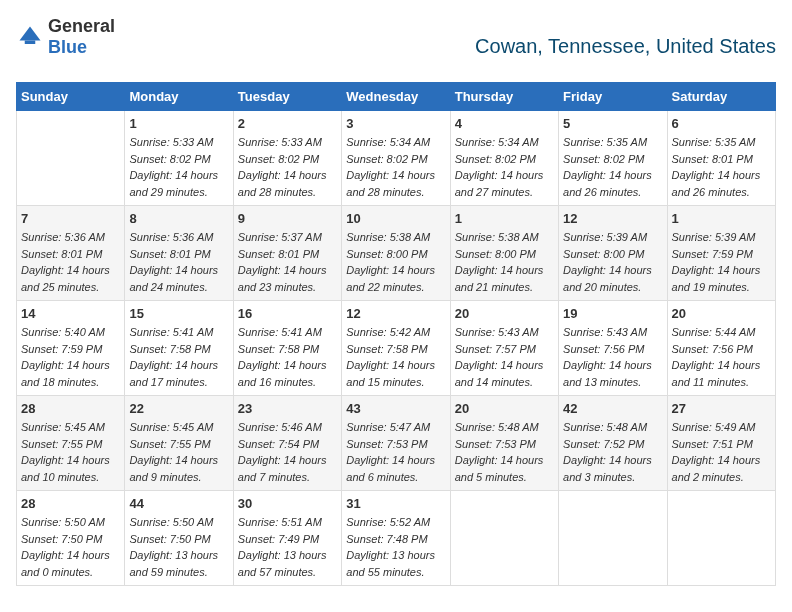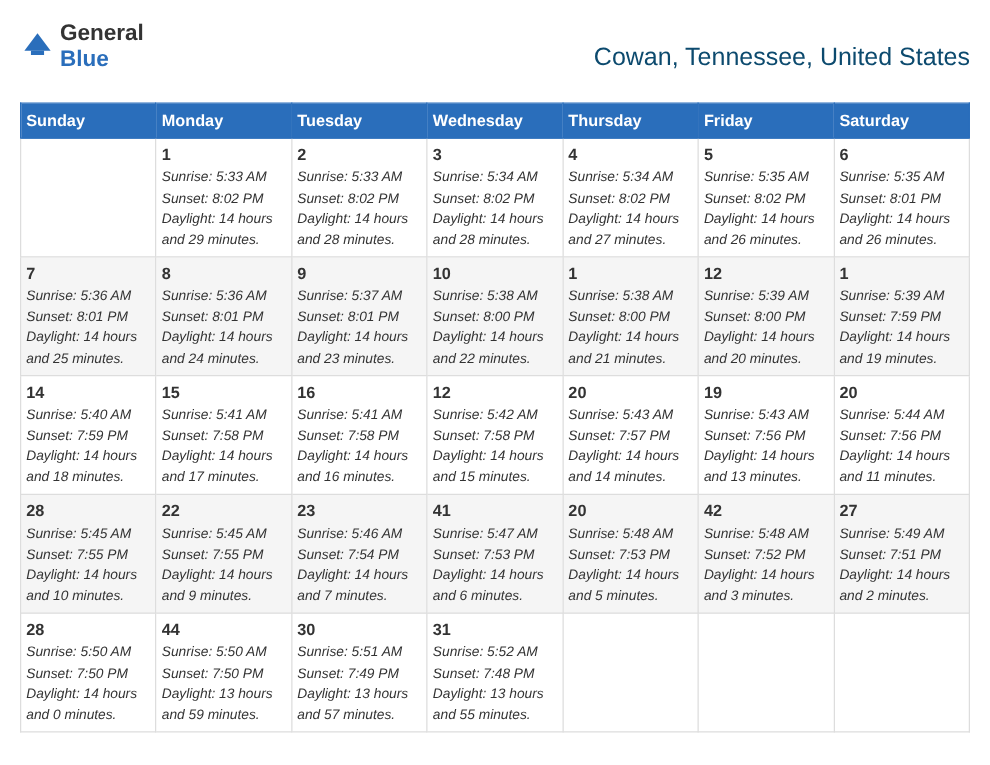--- a/index.html
+++ b/index.html
@@ -220,21 +220,21 @@
         </td>
         <td>
           <span class="day-number">22</span>
           <div class="day-info">Sunrise: 5:45 AM<br>Sunset: 7:55 PM<br>Daylight: 14 hours<br>and 9 minutes.</div>
         </td>
         <td>
           <span class="day-number">23</span>
           <div class="day-info">Sunrise: 5:46 AM<br>Sunset: 7:54 PM<br>Daylight: 14 hours<br>and 7 minutes.</div>
         </td>
         <td>
-          <span class="day-number">41</span>
+          <span class="day-number">43</span>
           <div class="day-info">Sunrise: 5:47 AM<br>Sunset: 7:53 PM<br>Daylight: 14 hours<br>and 6 minutes.</div>
         </td>
         <td>
           <span class="day-number">20</span>
           <div class="day-info">Sunrise: 5:48 AM<br>Sunset: 7:53 PM<br>Daylight: 14 hours<br>and 5 minutes.</div>
         </td>
         <td>
           <span class="day-number">42</span>
           <div class="day-info">Sunrise: 5:48 AM<br>Sunset: 7:52 PM<br>Daylight: 14 hours<br>and 3 minutes.</div>
         </td>

